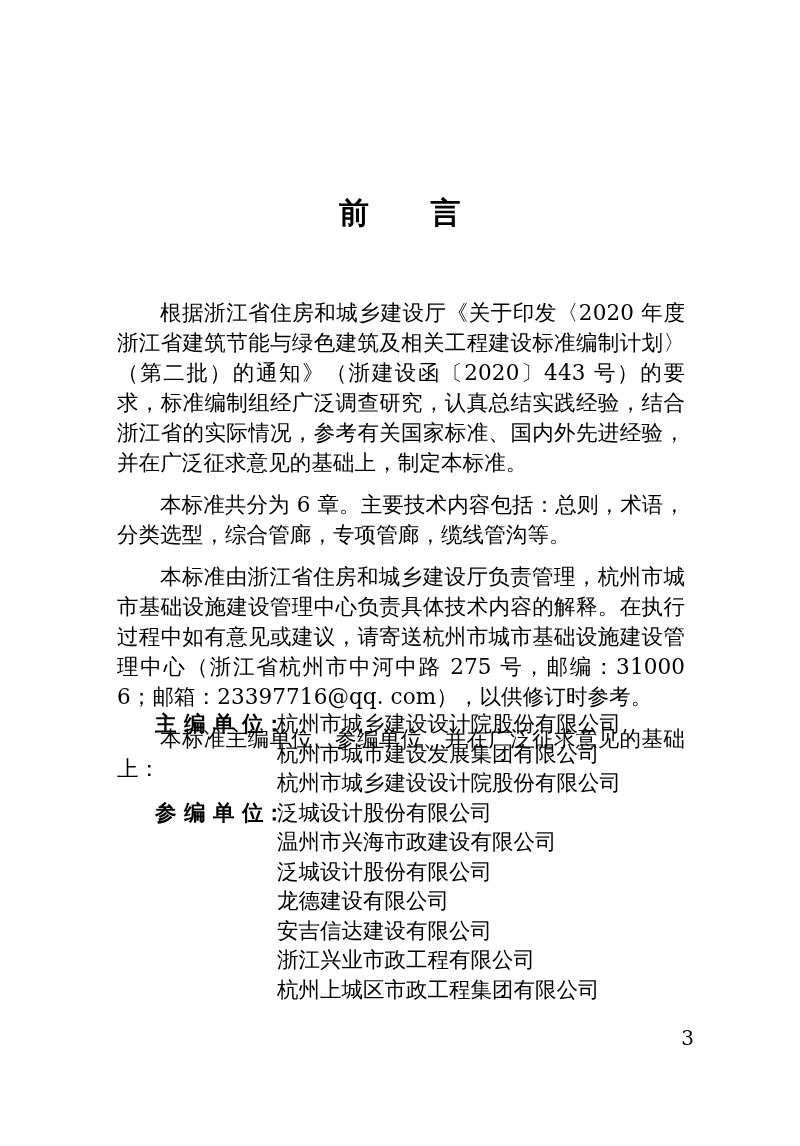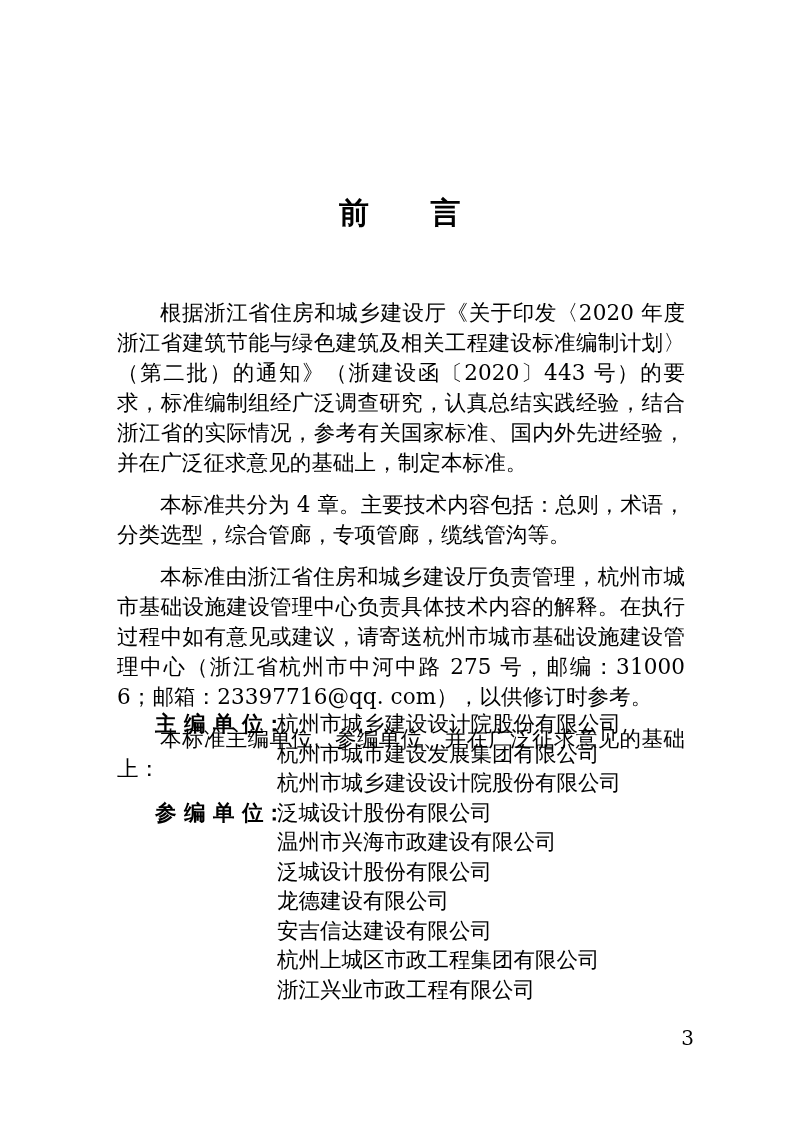--- a/index.html
+++ b/index.html
@@ -109,21 +109,21 @@
 </style>
 </head>
 <body>
 
 <div class="page">
 
   <div class="doc-title">前　　言</div>
 
   <div class="body-block">
     <p class="para indent">根据浙江省住房和城乡建设厅《关于印发〈2020 年度浙江省建筑节能与绿色建筑及相关工程建设标准编制计划〉（第二批）的通知》（浙建设函〔2020〕443 号）的要求，标准编制组经广泛调查研究，认真总结实践经验，结合浙江省的实际情况，参考有关国家标准、国内外先进经验，并在广泛征求意见的基础上，制定本标准。</p>
-    <p class="para indent">本标准共分为 4 章。主要技术内容包括：总则，术语，分类选型，综合管廊，专项管廊，缆线管沟等。</p>
+    <p class="para indent">本标准共分为 6 章。主要技术内容包括：总则，术语，分类选型，综合管廊，专项管廊，缆线管沟等。</p>
     <p class="para indent">本标准由浙江省住房和城乡建设厅负责管理，杭州市城市基础设施建设管理中心负责具体技术内容的解释。在执行过程中如有意见或建议，请寄送杭州市城市基础设施建设管理中心（浙江省杭州市中河中路 275 号，邮编：310006；邮箱：23397716@qq. com），以供修订时参考。</p>
     <p class="para indent">本标准主编单位、参编单位、并在广泛征求意见的基础上：</p>
   </div>
 
   <div class="units-block">
 
     <div class="unit-group">
       <div class="unit-label">主 编 单 位：</div>
       <div class="unit-values">
         <div class="unit-row">
@@ -150,24 +150,24 @@
         <div class="unit-row">
           <span class="unit-name">泛城设计股份有限公司</span>
         </div>
         <div class="unit-row">
           <span class="unit-name">龙德建设有限公司</span>
         </div>
         <div class="unit-row">
           <span class="unit-name">安吉信达建设有限公司</span>
         </div>
         <div class="unit-row">
-          <span class="unit-name">杭州上城区市政工程集团有限公司</span>
+          <span class="unit-name">浙江兴业市政工程有限公司</span>
         </div>
         <div class="unit-row">
-          <span class="unit-name">浙江兴业市政工程有限公司</span>
+          <span class="unit-name">杭州上城区市政工程集团有限公司</span>
         </div>
       </div>
     </div>
 
   </div>
 
   <div class="page-number">3</div>
 
 </div>
 

